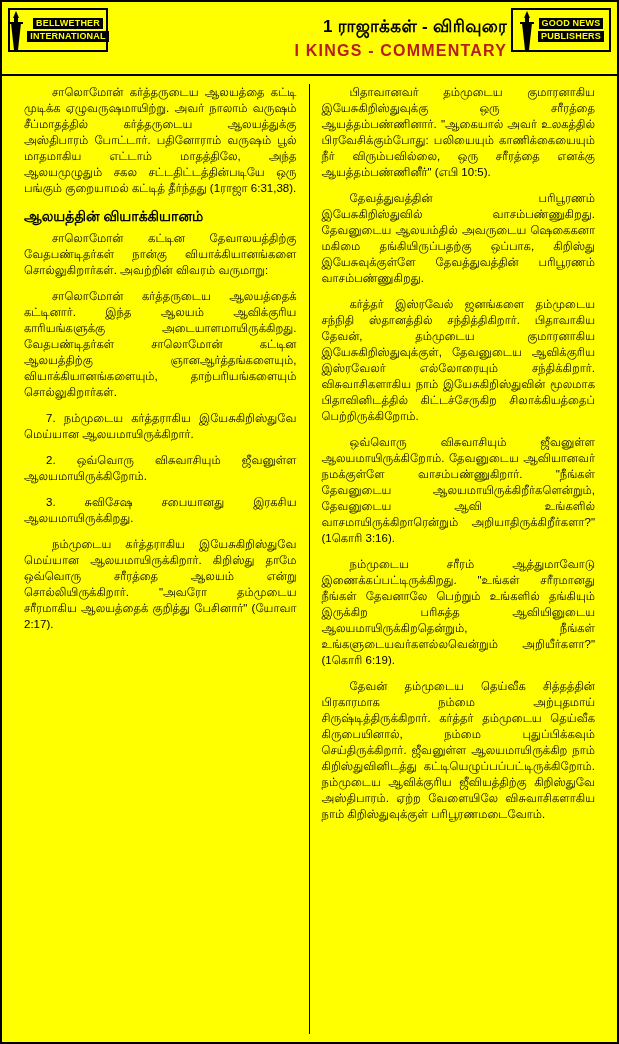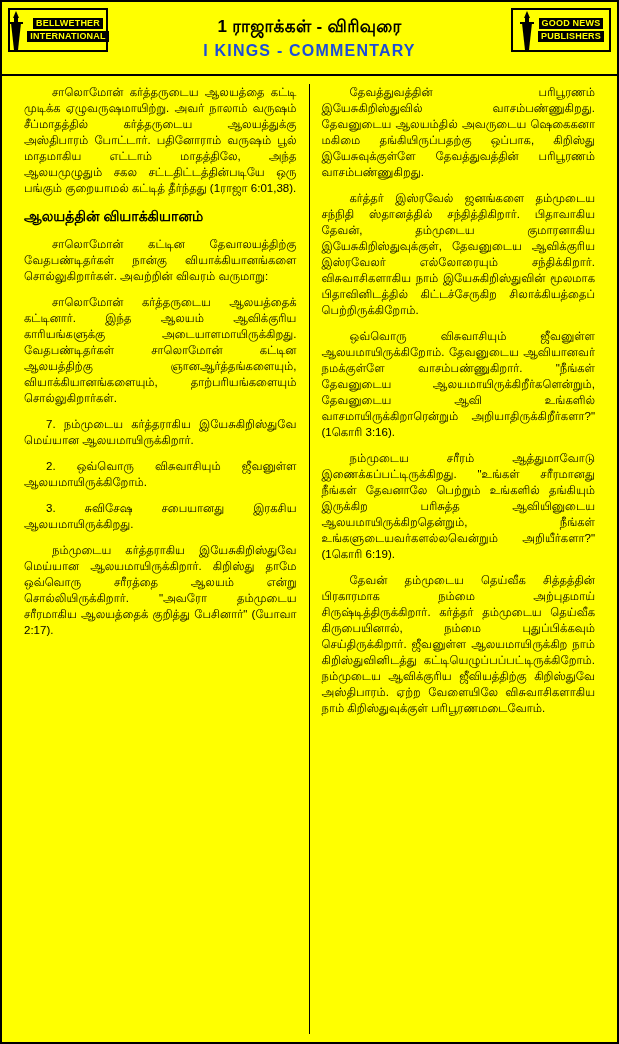--- a/index.html
+++ b/index.html
@@ -59,36 +59,36 @@
     background:#000;
     color:#ffff00;
     padding:1px 3px;
     margin:1px 0;
     white-space:nowrap;
   }
   .title-block{
     flex:1;
     display:flex;
     flex-direction:column;
-    align-items:center;
+    align-items:flex-end;
     justify-content:center;
     gap:4px;
     padding:4px 0;
   }
   .title-tamil{
     font-size:17px;
     font-weight:bold;
     color:#000;
     text-align:center;
     letter-spacing:.3px;
   }
   .title-eng{
     font-size:16px;
     font-weight:bold;
-    color:#1d4ed8;
+    color:#b91c1c;
     text-align:center;
     letter-spacing:1.2px;
   }
   
   .body-area{
     position:relative;
     height:964px;
     padding:8px 10px 6px 10px;
     box-sizing:border-box;
   }
@@ -106,21 +106,21 @@
   p.para{
     margin:0 0 10px 0;
     font-size:11.5px;
     line-height:16px;
     color:#000;
     text-align:justify;
     text-indent:28px;
   }
   p.para.listitem{text-indent:22px;}
   h2.section{
-    margin:12px 0 10px 0;
+    margin:12px 0 4px 0;
     font-size:14px;
     font-weight:bold;
     color:#000;
     text-align:left;
   }
 </style>
 </head>
 <body>
 
 <div class="page">
@@ -161,33 +161,34 @@
         <span>PUBLISHERS</span>
       </span>
     </div>
 
   </div>
 
   <div class="body-area">
     <div class="cols">
 
       <div class="col left">
-        <p class="para">சாலொமோன் கர்த்தருடைய ஆலயத்தை கட்டி முடிக்க ஏழுவருஷமாயிற்று. அவர் நாலாம் வருஷம் சீப்மாதத்தில் கர்த்தருடைய ஆலயத்துக்கு அஸ்திபாரம் போட்டார். பதினோராம் வருஷம் பூல் மாதமாகிய எட்டாம் மாதத்திலே, அந்த ஆலயமுழுதும் சகல சட்டதிட்டத்தின்படியே ஒரு பங்கும் குறையாமல் கட்டித் தீர்ந்தது (1ராஜா 6:01,38).</p>
+        <p class="para">சாலொமோன் கர்த்தருடைய ஆலயத்தை கட்டி முடிக்க ஏழுவருஷமாயிற்று. அவர் நாலாம் வருஷம் சீப்மாதத்தில் கர்த்தருடைய ஆலயத்துக்கு அஸ்திபாரம் போட்டார். பதினோராம் வருஷம் பூல் மாதமாகிய எட்டாம் மாதத்திலே, அந்த ஆலயமுழுதும் சகல சட்டதிட்டத்தின்படியே ஒரு பங்கும் குறையாமல் கட்டித் தீர்ந்தது (1ராஜா 6:31,38).</p>
 
         <h2 class="section">ஆலயத்தின் வியாக்கியானம்</h2>
 
         <p class="para">சாலொமோன் கட்டின தேவாலயத்திற்கு வேதபண்டிதர்கள் நான்கு வியாக்கியானங்களை சொல்லுகிறார்கள். அவற்றின் விவரம் வருமாறு:</p>
         <p class="para">சாலொமோன் கர்த்தருடைய ஆலயத்தைக் கட்டினார். இந்த ஆலயம் ஆவிக்குரிய காரியங்களுக்கு அடையாளமாயிருக்கிறது. வேதபண்டிதர்கள் சாலொமோன் கட்டின ஆலயத்திற்கு ஞானஆர்த்தங்களையும், வியாக்கியானங்களையும், தாற்பரியங்களையும் சொல்லுகிறார்கள்.</p>
         <p class="para listitem">7. நம்முடைய கர்த்தராகிய இயேசுகிறிஸ்துவே மெய்யான ஆலயமாயிருக்கிறார்.</p>
         <p class="para listitem">2. ஒவ்வொரு விசுவாசியும் ஜீவனுள்ள ஆலயமாயிருக்கிறோம்.</p>
         <p class="para listitem">3. சுவிசேஷ சபையானது இரகசிய ஆலயமாயிருக்கிறது.</p>
         <p class="para">நம்முடைய கர்த்தராகிய இயேசுகிறிஸ்துவே மெய்யான ஆலயமாயிருக்கிறார். கிறிஸ்து தாமே ஒவ்வொரு சரீரத்தை ஆலயம் என்று சொல்லியிருக்கிறார். "அவரோ தம்முடைய சரீரமாகிய ஆலயத்தைக் குறித்து பேசினார்" (யோவா 2:17).</p>
       </div>
 
       <div class="col right">
+        <p class="para">பிதாவானவர் தம்முடைய குமாரனாகிய இயேசுகிறிஸ்துவுக்கு ஒரு சரீரத்தை ஆயத்தம்பண்ணினார். "ஆகையால் அவர் உலகத்தில் பிரவேசிக்கும்போது: பலியையும் காணிக்கையையும் நீர் விரும்பவில்லை, ஒரு சரீரத்தை எனக்கு ஆயத்தம்பண்ணினீர்" (எபி 10:5).</p>
         <p class="para">தேவத்துவத்தின் பரிபூரணம் இயேசுகிறிஸ்துவில் வாசம்பண்ணுகிறது. தேவனுடைய ஆலயம்தில் அவருடைய ஷெகைகனா மகிமை தங்கியிருப்பதற்கு ஒப்பாக, கிறிஸ்து இயேசுவுக்குள்ளே தேவத்துவத்தின் பரிபூரணம் வாசம்பண்ணுகிறது.</p>
         <p class="para">கர்த்தர் இஸ்ரவேல் ஜனங்களை தம்முடைய சந்நிதி ஸ்தானத்தில் சந்தித்திகிறார். பிதாவாகிய தேவன், தம்முடைய குமாரனாகிய இயேசுகிறிஸ்துவுக்குள், தேவனுடைய ஆவிக்குரிய இஸ்ரவேலர் எல்லோரையும் சந்திக்கிறார். விசுவாசிகளாகிய நாம் இயேசுகிறிஸ்துவின் மூலமாக பிதாவினிடத்தில் கிட்டச்சேருகிற சிலாக்கியத்தைப் பெற்றிருக்கிறோம்.</p>
         <p class="para">ஒவ்வொரு விசுவாசியும் ஜீவனுள்ள ஆலயமாயிருக்கிறோம். தேவனுடைய ஆவியானவர் நமக்குள்ளே வாசம்பண்ணுகிறார். "நீங்கள் தேவனுடைய ஆலயமாயிருக்கிறீர்களென்றும், தேவனுடைய ஆவி உங்களில் வாசமாயிருக்கிறாரென்றும் அறியாதிருக்கிறீர்களா?" (1கொரி 3:16).</p>
         <p class="para">நம்முடைய சரீரம் ஆத்துமாவோடு இணைக்கப்பட்டிருக்கிறது. "உங்கள் சரீரமானது நீங்கள் தேவனாலே பெற்றும் உங்களில் தங்கியும் இருக்கிற பரிசுத்த ஆவியினுடைய ஆலயமாயிருக்கிறதென்றும், நீங்கள் உங்களுடையவர்களல்லவென்றும் அறியீர்களா?" (1கொரி 6:19).</p>
         <p class="para">தேவன் தம்முடைய தெய்வீக சித்தத்தின் பிரகாரமாக நம்மை அற்புதமாய் சிருஷ்டித்திருக்கிறார். கர்த்தர் தம்முடைய தெய்வீக கிருபையினால், நம்மை புதுப்பிக்கவும் செய்திருக்கிறார். ஜீவனுள்ள ஆலயமாயிருக்கிற நாம் கிறிஸ்துவினிடத்து கட்டியெழுப்பப்பட்டிருக்கிறோம். நம்முடைய ஆவிக்குரிய ஜீவியத்திற்கு கிறிஸ்துவே அஸ்திபாரம். ஏற்ற வேளையிலே விசுவாசிகளாகிய நாம் கிறிஸ்துவுக்குள் பரிபூரணமடைவோம்.</p>
       </div>
 
     </div>
   </div>
 

